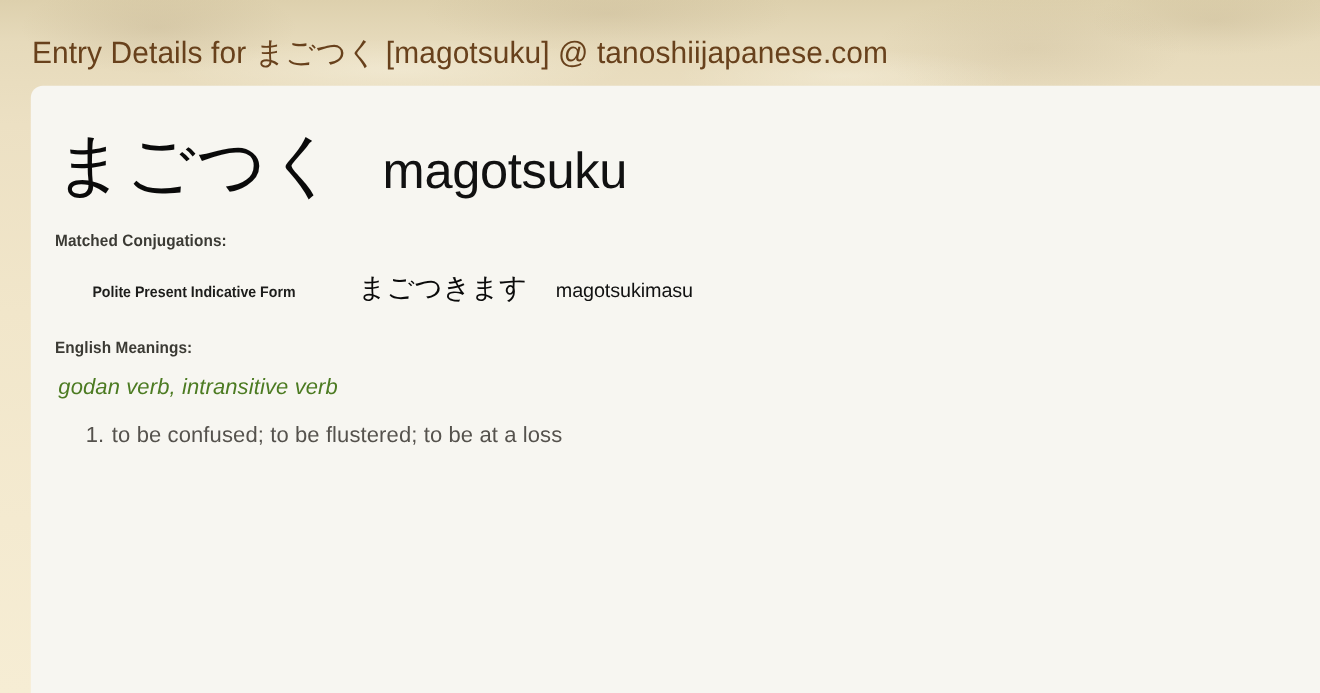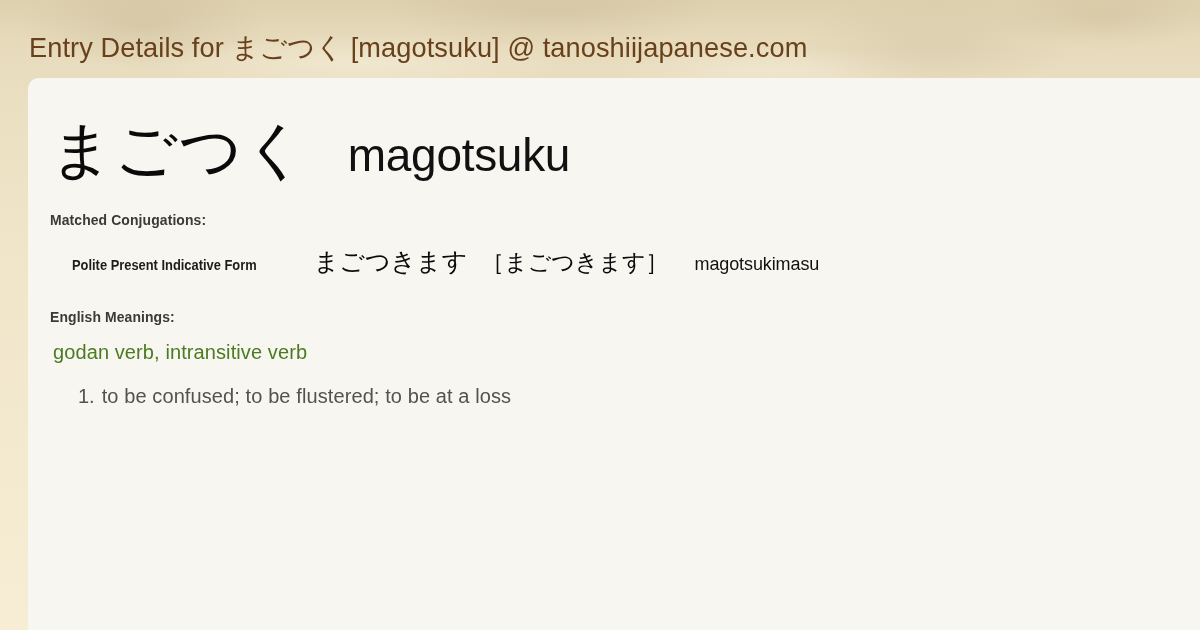--- a/index.html
+++ b/index.html
@@ -128,21 +128,21 @@
     margin: 28px 0 0 22px;
   }
 
   
   .conj-list {
     margin-top: 17px;
   }
   .conj-row {
     display: flex;
     align-items: baseline;
-    padding-left: 44px;
+    padding-left: 56px;
     white-space: nowrap;
   }
   .conj-name {
     font-family: "Liberation Sans", sans-serif;
     font-weight: bold;
     font-size: 14px;
     line-height: 22px;
     color: #1d1d1b;
     letter-spacing: 0px;
     transform: scaleX(0.92);
@@ -167,20 +167,21 @@
     font-size: 18px;
     line-height: 32px;
     color: #111111;
     margin-left: 26px;
     letter-spacing: -0.1px;
   }
 
   
   .pos-line {
     font-family: "Liberation Sans", sans-serif;
+    font-style: italic;
     font-size: 20px;
     line-height: 26px;
     color: #4c7b22;
     margin: 13px 0 0 25px;
     letter-spacing: 0.1px;
   }
   .sense-list {
     margin-top: 18px;
   }
   .sense-row {
@@ -219,21 +220,20 @@
     <span class="headword-kanji">まごつく</span>
     <span class="headword-romaji">magotsuku</span>
   </div>
 
   <div class="section-label conjugations-heading">Matched Conjugations:</div>
 
   <div class="conj-list">
     <div class="conj-row">
       <span class="conj-name">Polite Present Indicative Form</span>
       <span class="conj-kana">まごつきます</span>
-      <span class="conj-reading">［まごつきます］</span>
       <span class="conj-romaji">magotsukimasu</span>
     </div>
   </div>
 
   <div class="section-label meanings-heading">English Meanings:</div>
 
   <div class="pos-line">godan verb, intransitive verb</div>
 
   <div class="sense-list">
     <div class="sense-row">

